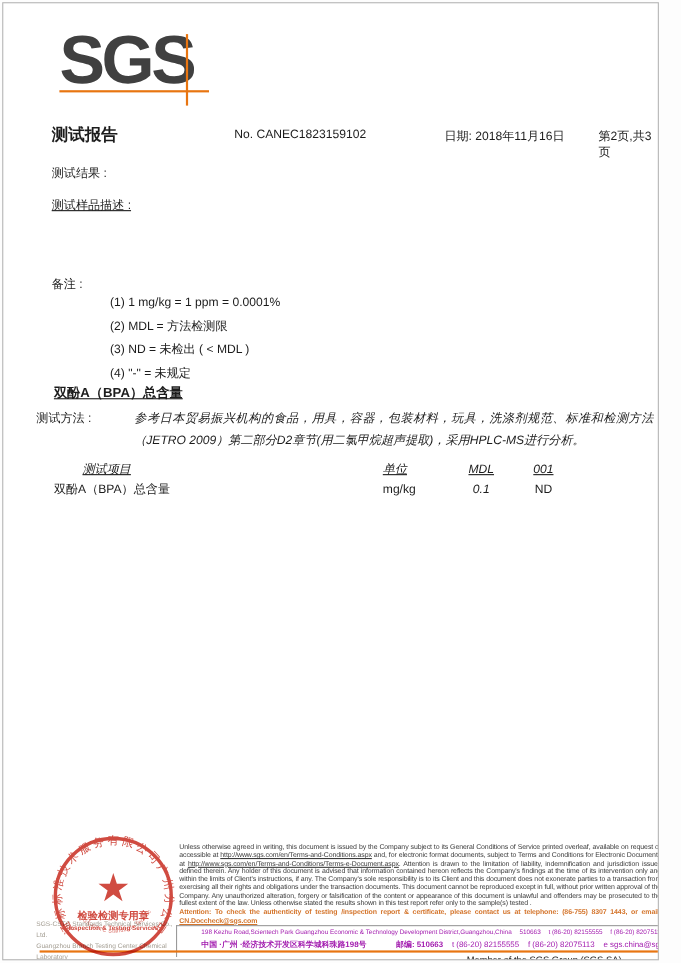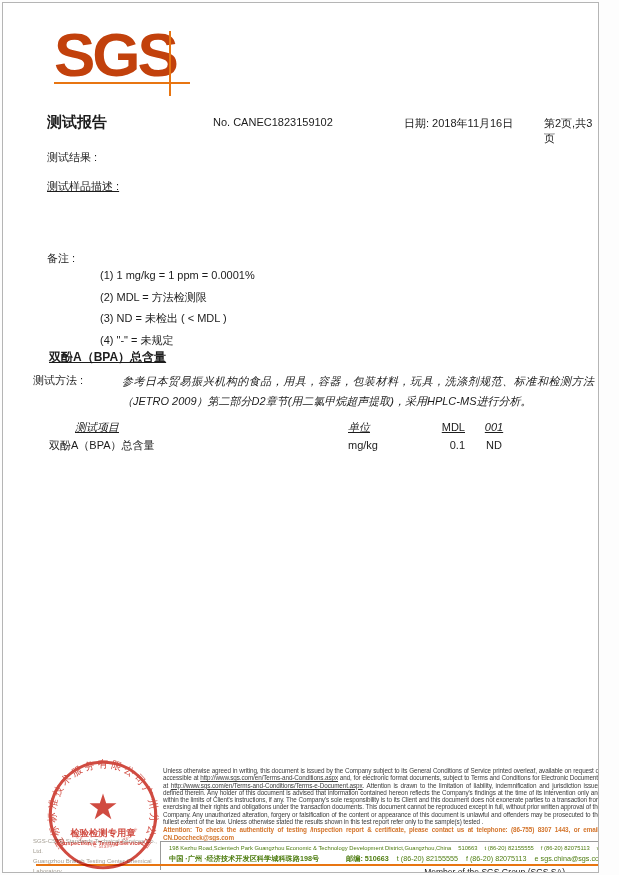--- a/index.html
+++ b/index.html
@@ -1,20 +1,20 @@
 <!DOCTYPE html>
 <html><head>
 <meta charset="utf-8">
 <style>
   * { margin:0; padding:0; box-sizing:border-box; }
   html,body { width:619px; height:875px; background:#fdfdfd; font-family:"Liberation Sans","DejaVu Sans",sans-serif; color:#1c1c1c; }
   .page { position:absolute; left:2px; top:2px; width:597px; height:871px; background:#fff; border:1px solid #b5b5b5; overflow:hidden; }
 
   
-  .logo-text { position:absolute; left:51px; top:22px; font-size:62px; font-weight:700; color:#c2410c; letter-spacing:-3px; line-height:60px; }
+  .logo-text { position:absolute; left:51px; top:22px; font-size:62px; font-weight:700; color:#404040; letter-spacing:-3px; line-height:60px; }
   .logo-hline { position:absolute; left:51px; top:79px; width:136px; height:2px; background:#e87511; }
   .logo-vline { position:absolute; left:166px; top:28px; width:2px; height:65px; background:#e87511; }
 
   
   .report-title { position:absolute; left:44px; top:110px; font-size:15px; font-weight:700; }
   .report-no { position:absolute; left:210px; top:113px; font-size:11px; }
   .report-date { position:absolute; left:401px; top:113px; font-size:11px; }
   .report-page { position:absolute; left:541px; top:113px; font-size:11px; }
 
   .lbl { font-size:11px; }
@@ -34,35 +34,35 @@
 
   .bpa-heading { position:absolute; left:46px; top:346px; font-size:12px; font-weight:700; text-decoration:underline; }
   .method-label { position:absolute; left:30px; top:370px; font-size:11px; }
   .method-text { position:absolute; left:119px; top:368px; width:472px; font-size:11px; line-height:20px; text-align:justify;font-style:italic; }
 
   .result-table { position:absolute; left:46px; top:415px; width:474px; font-size:11px; }
   .result-table .row { display:flex; line-height:18px; }
   .result-table .item { flex:1; }
   .result-table .hrow .item { padding-left:26px; }
   .result-table .u { width:62px; }
-  .result-table .m { width:55px; text-align:right; }
+  .result-table .m { width:55px; text-align:center;font-style:italic; }
   .result-table .s { width:58px; text-align:center; }
   .result-table .hrow .item span, .result-table .hrow .u span, .result-table .hrow .m span, .result-table .hrow .s span { text-decoration:underline; }
   .it { font-style:italic; }
 
   
   .stamp-svg { position:absolute; left:38px; top:750px; z-index:3; opacity:.92; mix-blend-mode:multiply; }
   .company-lines { position:absolute; left:30px; top:833px; width:132px; font-size:6px; line-height:10px; color:#a39d92; z-index:1; }
   .legal { position:absolute; left:160px; top:764px; width:438px; font-size:6.35px; line-height:7.3px; color:#3c3c3c; text-align:justify; letter-spacing:-.1px; }
   .legal a { color:#3c3c3c; }
   .attn { color:#d4752c; font-weight:700; margin-top:1px; }
   .attn a { color:#d4752c; }
   .addr-sep-h { position:absolute; left:157px; top:838px; width:441px; height:1px; background:#9a9a9a; }
   .addr-sep-v { position:absolute; left:157px; top:838px; width:1px; height:29px; background:#9a9a9a; }
-  .addr { position:absolute; left:166px; top:840px; width:436px; color:#4d7c0f; }
+  .addr { position:absolute; left:180px; top:840px; width:436px; color:#a21caf; }
   .addr .en { display:flex; gap:7px; font-size:5.8px; line-height:10px; white-space:nowrap; }
   .addr .cn { display:flex; gap:8px; font-size:7.2px; line-height:12px; white-space:nowrap; font-weight:700; }
   .addr .cn .plain { font-weight:400; }
   .addr .push { margin-left:auto; }
   .foot-orange { position:absolute; left:33px; top:861px; width:565px; height:2px; background:#e87511; }
   .member { position:absolute; left:300px; top:864px; width:262px; text-align:right; font-size:8.5px; color:#222; }
 </style>
 </head>
 <body>
 

